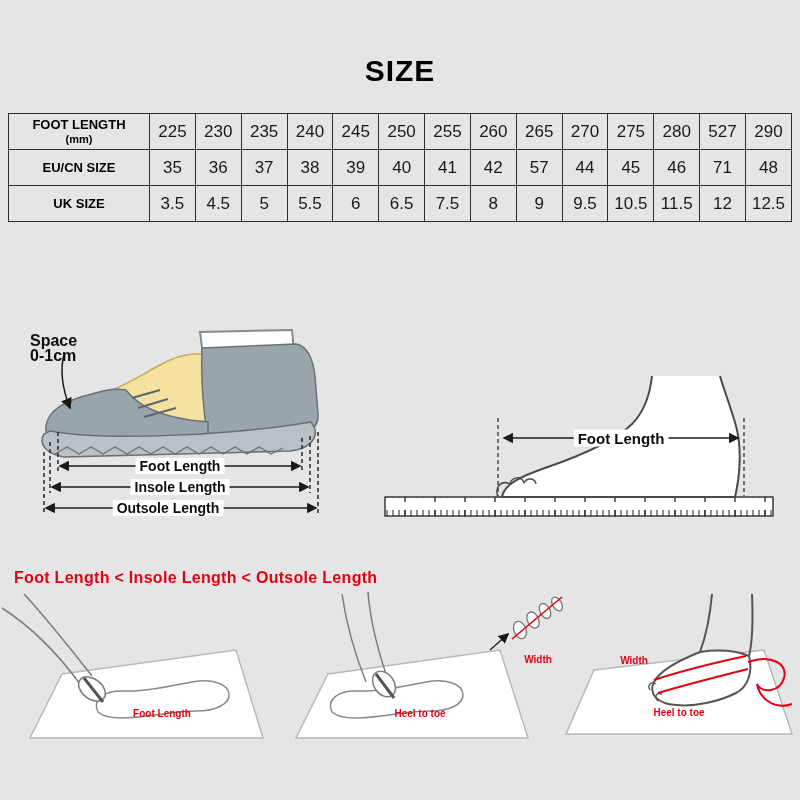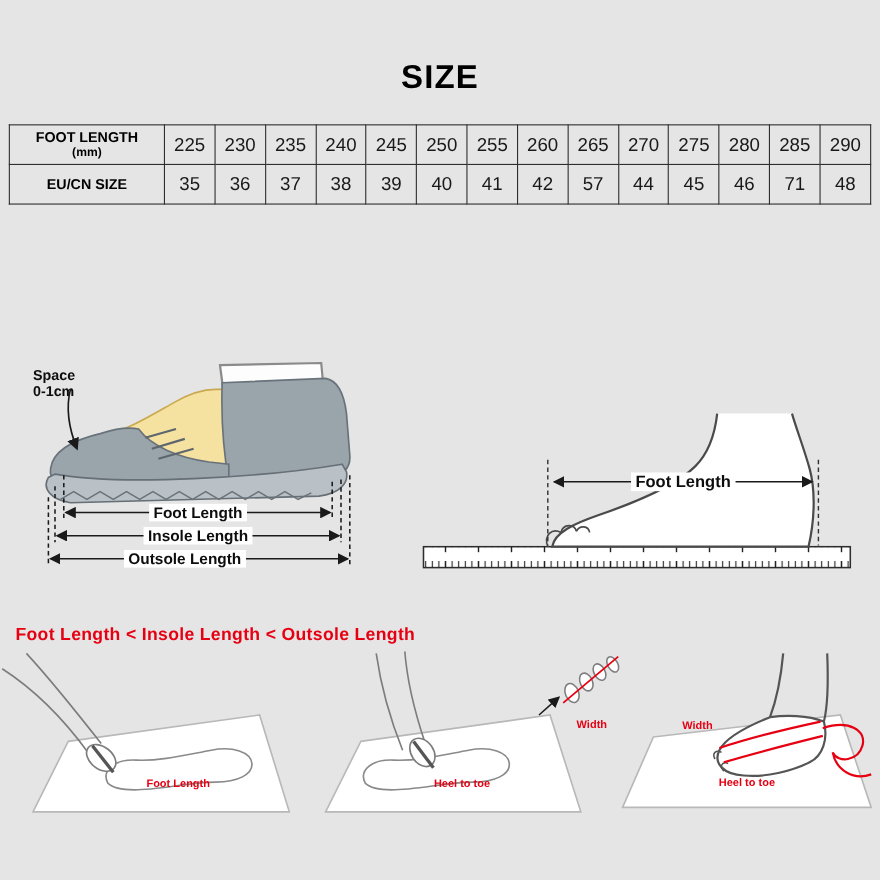--- a/index.html
+++ b/index.html
@@ -7,21 +7,21 @@
   .page{position:relative;width:800px;height:800px;overflow:hidden;background:#e5e5e5;}
   .title{position:absolute;top:54px;left:0;width:100%;text-align:center;font-size:30px;font-weight:700;letter-spacing:1px;color:#000;}
   table.size-table{position:absolute;top:113px;left:8px;width:784px;border-collapse:collapse;table-layout:fixed;}
   .size-table th,.size-table td{border:1.4px solid #2e2e2e;text-align:center;vertical-align:middle;height:35px;padding:0;}
   .size-table th{width:140px;font-size:13px;font-weight:700;line-height:14px;color:#000;}
   .size-table th .sub{font-size:11px;font-weight:700;}
   .size-table td{font-size:17px;font-weight:400;color:#191919;}
   svg.layer{position:absolute;left:0;}
   .mid-label{position:absolute;transform:translate(-50%,-50%);background:#fff;padding:0 4px;font-weight:700;font-size:14px;white-space:nowrap;color:#0d0d0d;}
   .mid-label.big{font-size:15px;}
-  .space-label{position:absolute;left:30px;top:333px;font-size:13px;font-weight:700;line-height:15px;color:#0d0d0d;}
+  .space-label{position:absolute;left:30px;top:333px;font-size:16px;font-weight:700;line-height:15px;color:#0d0d0d;}
   .rule-line{position:absolute;left:14px;top:569px;font-size:16px;font-weight:700;color:var(--accent,#e60012);letter-spacing:0.3px;}
   .red-label{position:absolute;transform:translate(-50%,-50%);font-size:10px;font-weight:700;color:var(--accent,#e60012);white-space:nowrap;}
   .tape{stroke:var(--accent,#e60012);fill:none;}
 </style>
 </head>
 <body>
 
 <div class="page">
 
   <div class="title">SIZE</div>
@@ -38,21 +38,21 @@
           <td>235</td>
           <td>240</td>
           <td>245</td>
           <td>250</td>
           <td>255</td>
           <td>260</td>
           <td>265</td>
           <td>270</td>
           <td>275</td>
           <td>280</td>
-          <td>285</td>
+          <td>527</td>
           <td>290</td>
         </tr>
         <tr>
           <th>
             <div>EU/CN SIZE</div>
           </th>
           <td>35</td>
           <td>36</td>
           <td>37</td>
           <td>38</td>
@@ -60,20 +60,39 @@
           <td>40</td>
           <td>41</td>
           <td>42</td>
           <td>57</td>
           <td>44</td>
           <td>45</td>
           <td>46</td>
           <td>71</td>
           <td>48</td>
         </tr>
+        <tr>
+          <th>
+            <div>UK SIZE</div>
+          </th>
+          <td>3.5</td>
+          <td>4.5</td>
+          <td>5</td>
+          <td>5.5</td>
+          <td>6</td>
+          <td>6.5</td>
+          <td>7.5</td>
+          <td>8</td>
+          <td>9</td>
+          <td>9.5</td>
+          <td>10.5</td>
+          <td>11.5</td>
+          <td>12</td>
+          <td>12.5</td>
+        </tr>
       </tbody>
   </table>
 
   <svg class="layer" style="top:320px" width="800" height="250" viewBox="0 0 800 250">
     <defs>
       <marker id="ah" viewBox="0 0 10 10" refX="8.5" refY="5" markerWidth="7.5" markerHeight="7.5" orient="auto-start-reverse">
         <path d="M0,0L10,5L0,10Z" fill="#1a1a1a"></path>
       </marker>
       <pattern id="tickS" width="6" height="19" patternUnits="userSpaceOnUse">
         <line x1="3" y1="0" x2="3" y2="6.5" stroke="#222" stroke-width="1"></line>

